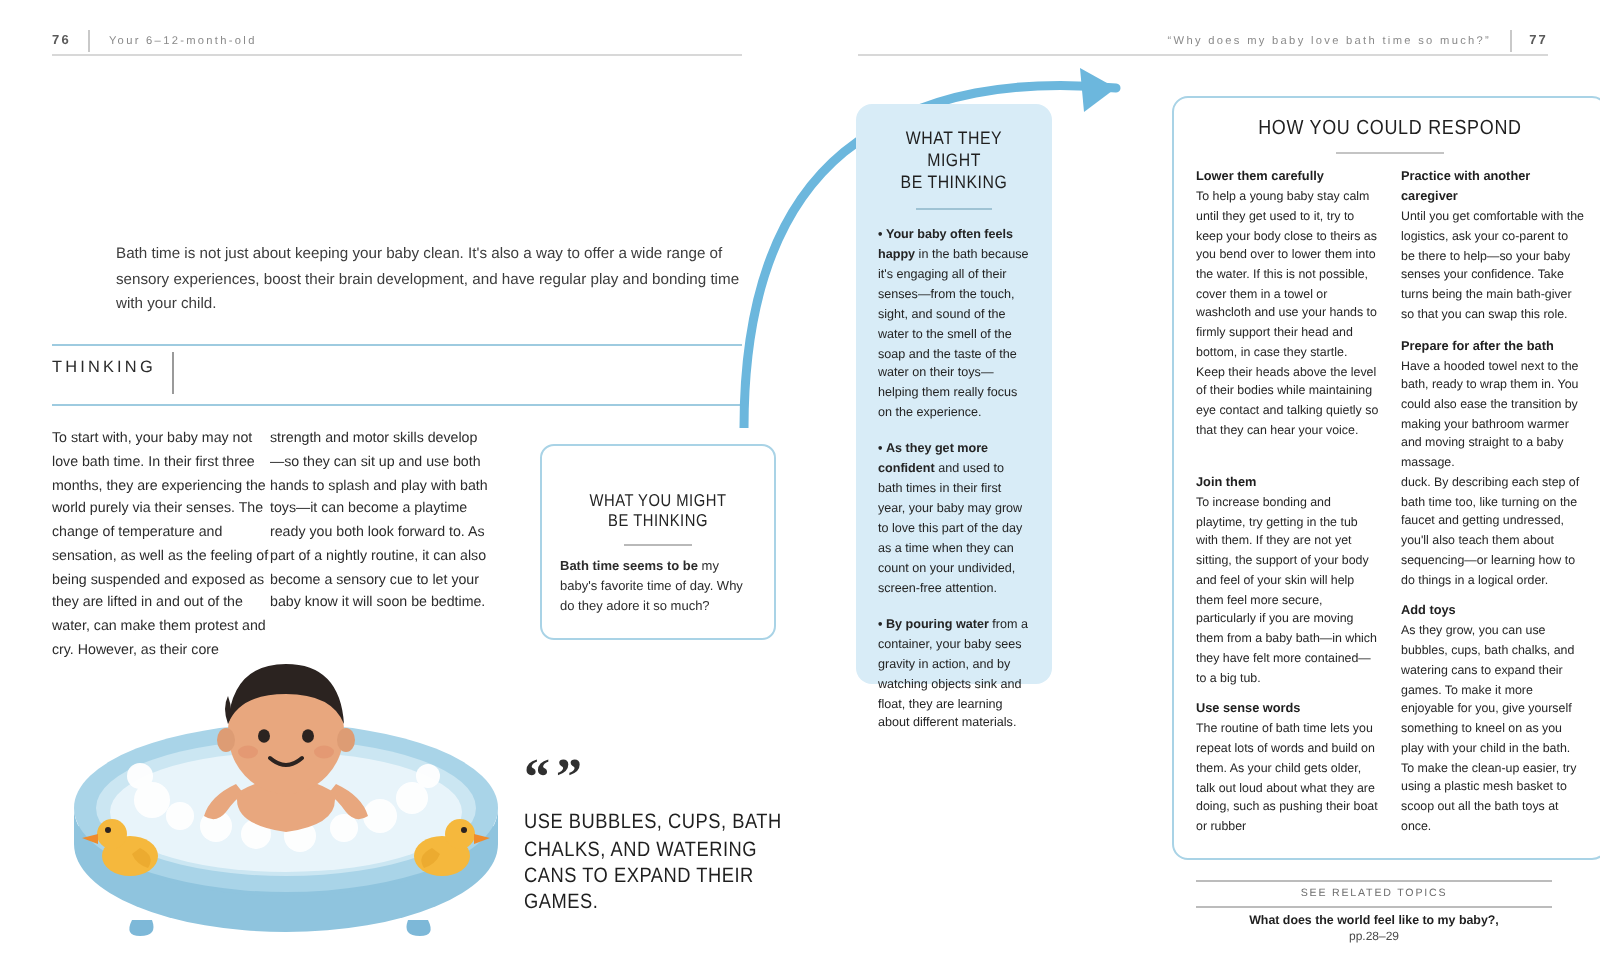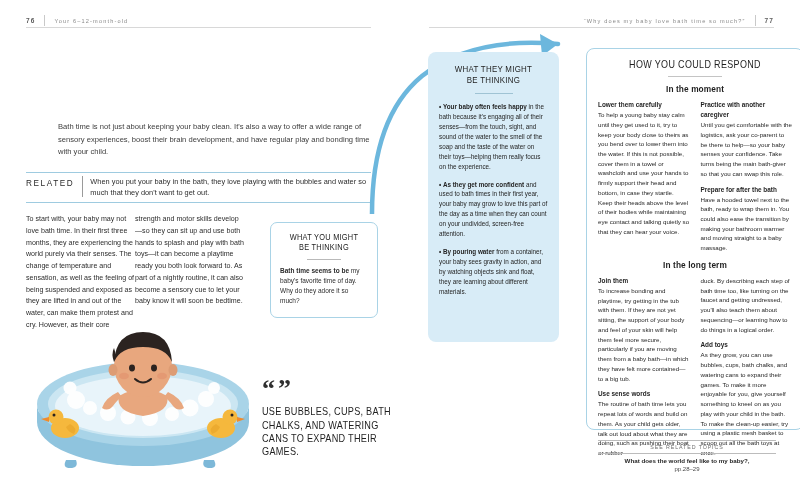--- a/index.html
+++ b/index.html
@@ -58,35 +58,35 @@
 
   
   .bodycols {
     position: absolute; left: 26px; top: 214px; width: 232px;
     display: flex; 
   }
   .bodycol { width: 109px; font-size: 7.1px; line-height: 1.66; color: #2c2c2c; }
 
   
   .thoughtbox {
-    position: absolute; left: 270px; top: 222px; width: 108px; padding: 9px 9px 10px;
+    position: absolute; left: 270px; top: 222px; width: 118px; padding: 22px 9px 10px;
     border: 1.2px solid #a9d3e6; border-radius: 7px; background: #fff;
   }
   .tb-head {
     font-family: "Liberation Sans Narrow", "Liberation Sans", sans-serif;
     text-align: center; font-size: 8.6px; line-height: 1.2; color: #232323;
     letter-spacing: 0.3px; transform: scaleX(0.86); transform-origin: center;
   }
   .tb-rule { width: 34px; height: 1px; background: #b9b9b9; margin: 6px auto 6px; }
   .tb-body { font-size: 6.5px; line-height: 1.58; color: #2c2c2c; }
   .tb-body b { font-weight: 700; }
 
   
   .bluepanel {
-    position: absolute; left: 428px; top: 52px; width: 131px; height: 290px;
+    position: absolute; left: 428px; top: 52px; width: 98px; height: 290px;
     background: #d8ecf7; border-radius: 8px; padding: 12px 11px;
   }
   .bp-head {
     font-family: "Liberation Sans Narrow", "Liberation Sans", sans-serif;
     text-align: center; font-size: 9px; line-height: 1.22; color: #1f1f1f;
     letter-spacing: 0.3px; transform: scaleX(0.88); transform-origin: center;
   }
   .bp-rule { width: 38px; height: 1px; background: #9fc3d4; margin: 7px auto 8px; }
   .bp-item { font-size: 6.3px; line-height: 1.58; color: #242424; margin-bottom: 8px; }
   .bp-item .bul { font-weight: 700; }
@@ -159,23 +159,22 @@
     <span class="rule-v"></span>
     <span class="folio">77</span>
   </div>
   <div class="hairline right"></div>
 
 
   <div class="deck">Bath time is not just about keeping your baby clean. It's also a way to offer a wide range of sensory experiences, boost their brain development, and have regular play and bonding time with your child.</div>
 
   <div class="scen-rule-top"></div>
   <div class="scenario">
-    <span class="scenario-label">RELATED</span>
+    <span class="scenario-label">THINKING</span>
     <span class="scen-bar"></span>
-    <span class="scenario-text">When you put your baby in the bath, they love playing with the bubbles and water so much that they don't want to get out.</span>
   </div>
   <div class="scen-rule-bot"></div>
 
   <div class="bodycols">
     <div class="bodycol">To start with, your baby may not love bath time. In their first three months, they are experiencing the world purely via their senses. The change of temperature and sensation, as well as the feeling of being suspended and exposed as they are lifted in and out of the water, can make them protest and cry. However, as their core</div>
     <div class="bodycol">strength and motor skills develop—so they can sit up and use both hands to splash and play with bath toys—it can become a playtime ready you both look forward to. As part of a nightly routine, it can also become a sensory cue to let your baby know it will soon be bedtime.</div>
   </div>
 
   <div class="thoughtbox">
     <div class="tb-head">
@@ -207,37 +206,35 @@
       <span class="bul">•&nbsp;</span><b>As they get more confident</b><span> and used to bath times in their first year, your baby may grow to love this part of the day as a time when they can count on your undivided, screen-free attention.</span>
     </div>
     <div class="bp-item">
       <span class="bul">•&nbsp;</span><b>By pouring water</b><span> from a container, your baby sees gravity in action, and by watching objects sink and float, they are learning about different materials.</span>
     </div>
   </div>
 
   <div class="respond">
     <div class="rp-head">HOW YOU COULD RESPOND</div>
     <div class="rp-rule"></div>
-    <div class="rp-sub">In the moment</div>
 
     <div class="rp-cols">
       <div class="rp-col">
         <div class="rp-h">Lower them carefully</div>
         <div>To help a young baby stay calm until they get used to it, try to keep your body close to theirs as you bend over to lower them into the water. If this is not possible, cover them in a towel or washcloth and use your hands to firmly support their head and bottom, in case they startle. Keep their heads above the level of their bodies while maintaining eye contact and talking quietly so that they can hear your voice.</div>
       </div>
       <div class="rp-col">
         <div class="rp-h">Practice with another caregiver</div>
         <div>Until you get comfortable with the logistics, ask your co-parent to be there to help—so your baby senses your confidence. Take turns being the main bath-giver so that you can swap this role.</div>
         <div class="rp-gap"></div>
         <div class="rp-h">Prepare for after the bath</div>
         <div>Have a hooded towel next to the bath, ready to wrap them in. You could also ease the transition by making your bathroom warmer and moving straight to a baby massage.</div>
       </div>
     </div>
 
-    <div class="rp-sub long">In the long term</div>
 
     <div class="rp-cols">
       <div class="rp-col">
         <div class="rp-h">Join them</div>
         <div>To increase bonding and playtime, try getting in the tub with them. If they are not yet sitting, the support of your body and feel of your skin will help them feel more secure, particularly if you are moving them from a baby bath—in which they have felt more contained—to a big tub.</div>
         <div class="rp-gap"></div>
         <div class="rp-h">Use sense words</div>
         <div>The routine of bath time lets you repeat lots of words and build on them. As your child gets older, talk out loud about what they are doing, such as pushing their boat or rubber</div>
       </div>
       <div class="rp-col">

